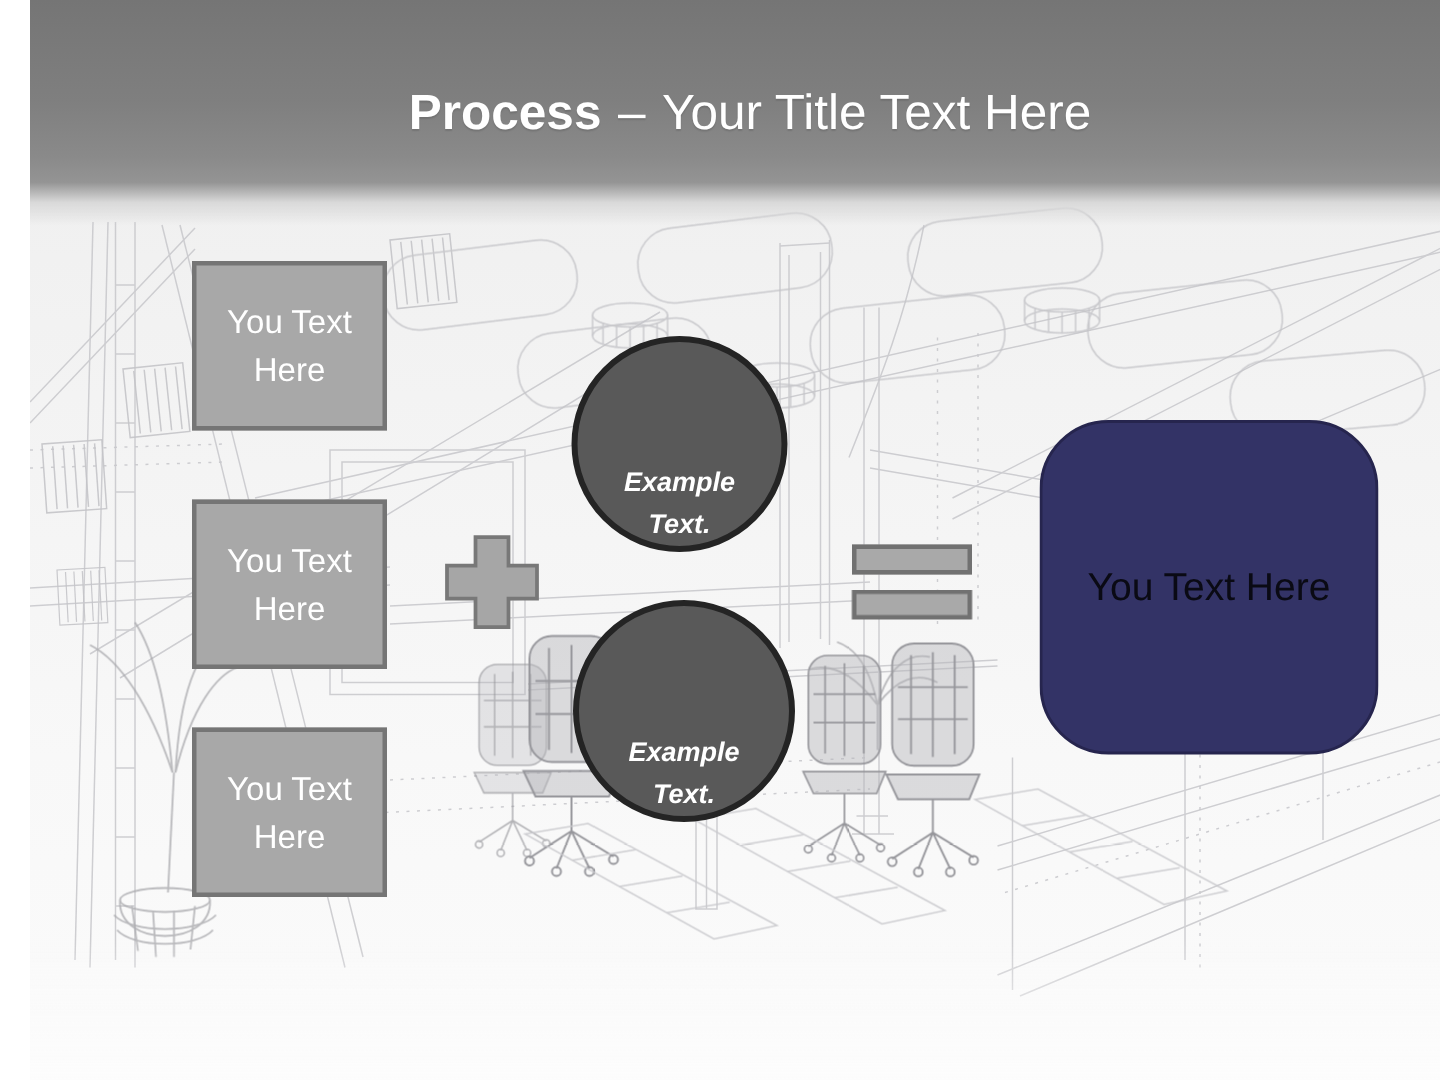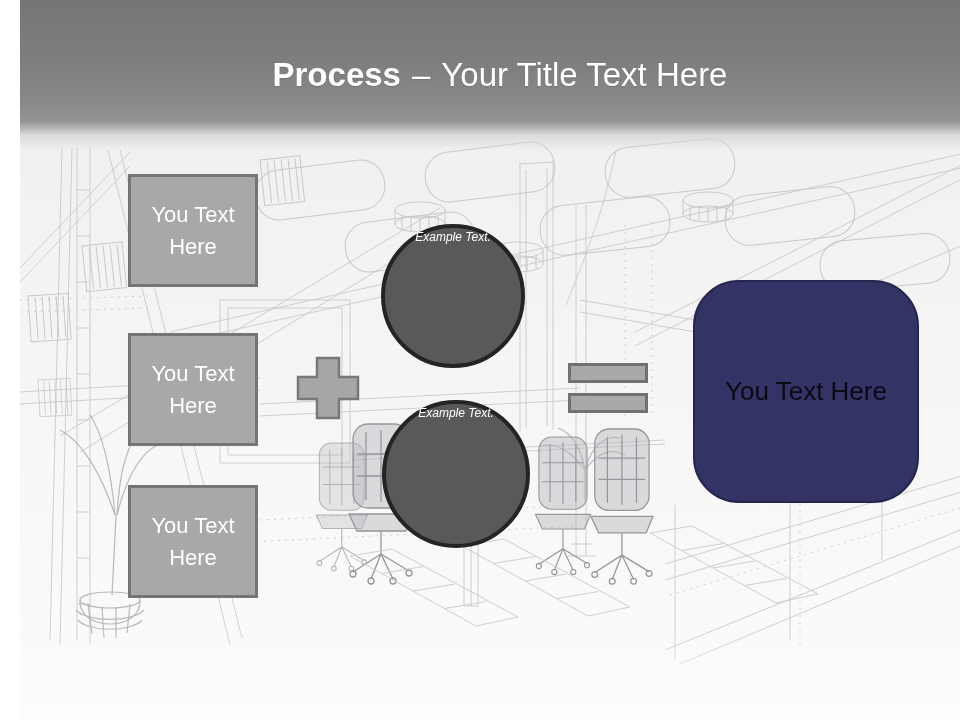--- a/index.html
+++ b/index.html
@@ -25,22 +25,22 @@
     background:#a8a8a8;border:3px solid #757575;color:#ffffff;font-size:22px;line-height:1.42;
     display:flex;align-items:center;justify-content:center;text-align:center;padding:2px;}
   .box-1{top:174px;}
   .box-2{top:333px;}
   .box-3{top:485px;}
   
   .plus-wrap{position:absolute;left:276px;top:356px;width:64px;height:64px;}
   
   .circle{position:absolute;box-sizing:border-box;border-radius:50%;
     background:#595959;border:4px solid #242424;color:#ffffff;
-    font-weight:normal;font-style:italic;font-size:12px;line-height:1.55;
-    display:flex;align-items:flex-start;justify-content:center;text-align:center;}
+    font-weight:bold;font-style:italic;font-size:18px;line-height:1.55;
+    display:flex;align-items:flex-end;justify-content:center;text-align:center;}
   .circle span{width:100px;}
   .circle-1{left:361px;top:224px;width:144px;height:144px;}
   .circle-2{left:362px;top:400px;width:148px;height:148px;}
   
   .eq-bar{position:absolute;left:548px;width:80px;height:20px;box-sizing:border-box;
     background:#a9a9a9;border:3px solid #717171;}
   .eq-top{top:363px;}
   .eq-bottom{top:393px;}
   
   .result-box{position:absolute;left:673px;top:280px;width:226px;height:223px;box-sizing:border-box;

